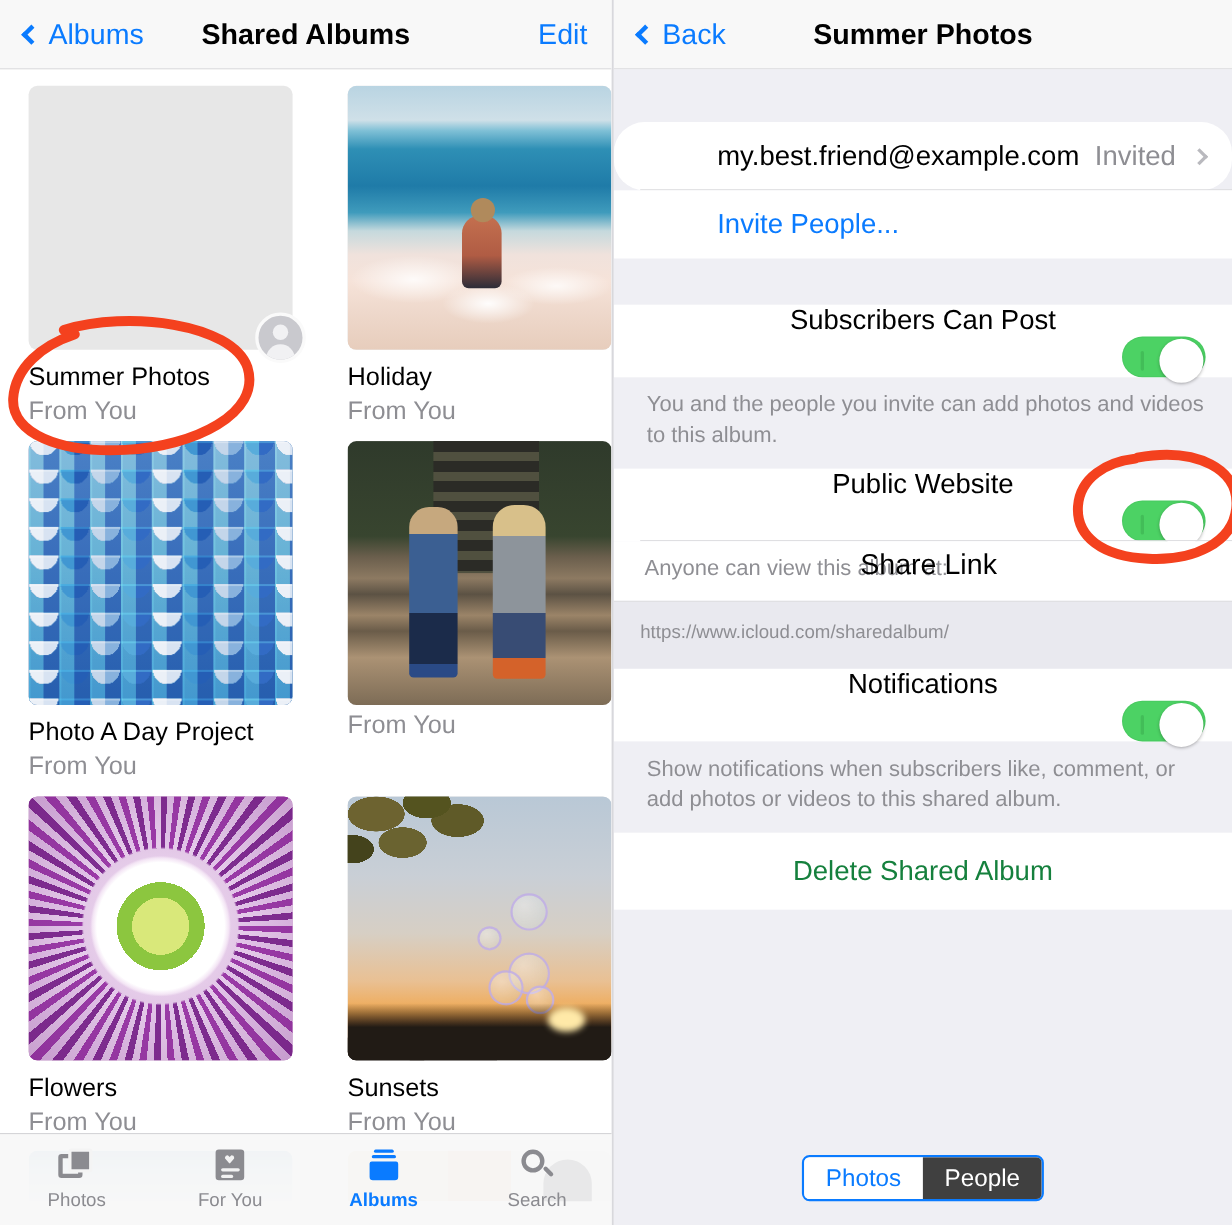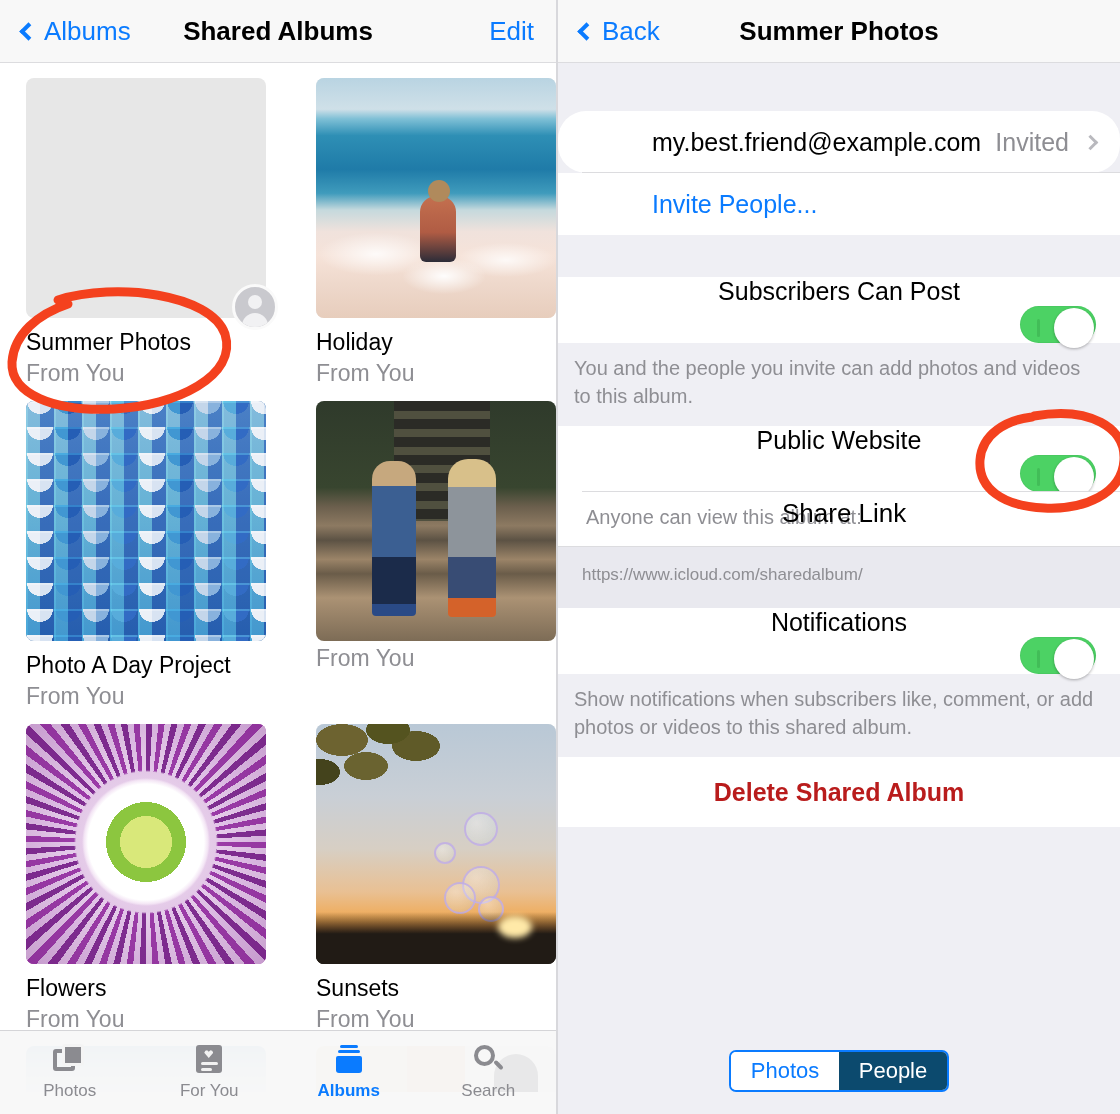--- a/index.html
+++ b/index.html
@@ -283,54 +283,54 @@
   .toggle .knob {
     position: absolute; right: 2px; top: 2px; width: 40px; height: 40px;
     border-radius: 50%; background: #fff; box-shadow: 0 1px 3px rgba(0,0,0,.3);
   }
   .toggle .bar {
     position: absolute; left: 17px; top: 13px; width: 3px; height: 18px;
     background: #42bd58; border-radius: 2px;
   }
   .footnote {
     background: #efeff4; color: #8e8e93; font-size: 20px;
-    line-height: 1.38; padding: 12px 24px 16px 16px;
+    line-height: 1.38; padding: 12px 24px 16px 30px;
   }
   .hint-row {
     background: #ffffff; padding: 14px 24px 12px 28px;
     position: relative; height: 54px;
   }
   .hint-text { font-size: 20px; color: #8e8e93; }
   .share-link-overlay {
     position: absolute; left: 224px; top: 6px;
     font-size: 26px; color: #000;
   }
   .url-row {
     background: #e9e9ef; padding: 18px 24px; height: 62px;
     border-top: 1px solid #dcdcdf;
   }
   .url-text { font-size: 17px; color: #8e8e93; }
   .delete-row {
     background: #ffffff; height: 70px; display: flex;
     align-items: center; justify-content: center;
   }
-  .delete-text { font-size: 25px; color: #b91c1c; font-weight: bold; }
+  .delete-text { font-size: 25px; color: #15803d; }
   .seg-wrap {
     position: absolute; left: 0; right: 0; bottom: 22px;
     display: flex; justify-content: center;
   }
   .segmented {
     display: flex; border: 2px solid #0a7bff; border-radius: 7px;
     overflow: hidden; height: 42px;
   }
   .seg {
     display: flex; align-items: center; justify-content: center;
     width: 108px; font-size: 22px; color: #0a7bff; background: #fff;
   }
-  .seg.active { background: #0c4a6e; color: #fff; }
+  .seg.active { background: #404040; color: #fff; }
 
   
   .annot { position: absolute; pointer-events: none; z-index: 40; }
 </style>
 </head>
 <body>
 
 <div class="screen">
 
   <div class="left-panel">

